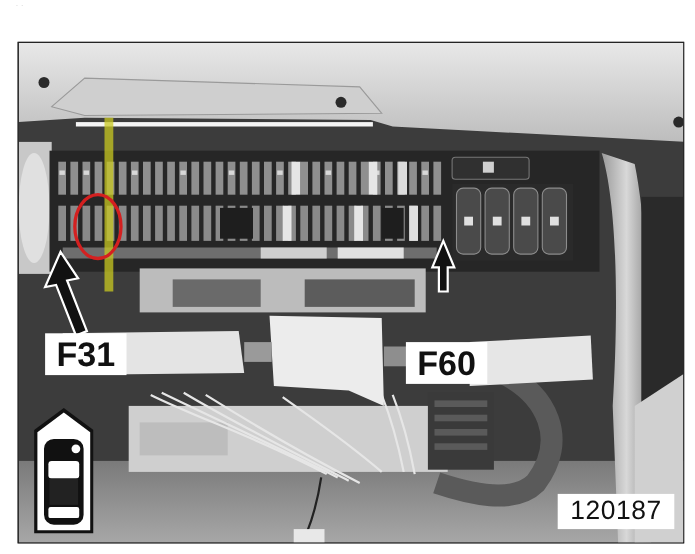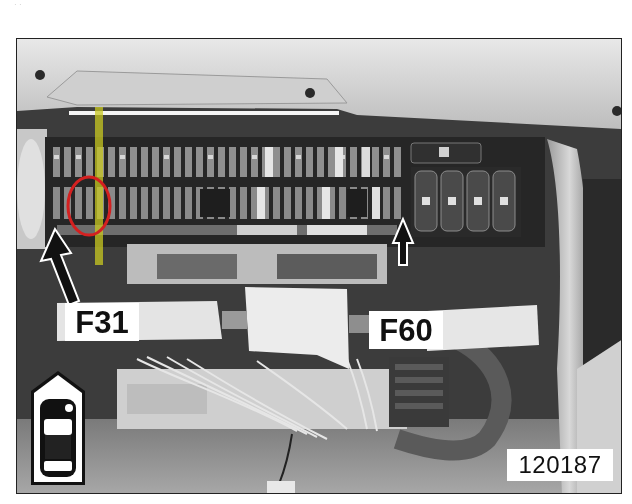--- a/index.html
+++ b/index.html
@@ -1,20 +1,20 @@
 <!DOCTYPE html>
 <html><head>
 <meta charset="utf-8">
 <style>
   html,body{margin:0;padding:0;background:#ffffff;}
   body{width:632px;height:504px;position:relative;overflow:hidden;font-family:"Liberation Sans",sans-serif;}
   .frame{position:absolute;left:16px;top:38px;width:606px;height:456px;border:1px solid #222;box-sizing:border-box;overflow:hidden;background:#4a4a4a;}
   .frame svg.photo{position:absolute;left:0;top:0;width:606px;height:456px;}
   .label{position:absolute;background:#ffffff;color:#111;font-weight:bold;font-family:"Liberation Sans",sans-serif;display:flex;align-items:center;justify-content:center;line-height:1;}
-  .label-f31{left:48px;top:264px;width:74px;height:38px;font-size:31px;}
+  .label-f31{left:24px;top:264px;width:74px;height:38px;font-size:31px;}
   .label-f60{left:352px;top:272px;width:74px;height:38px;font-size:31px;}
   .label-id{left:490px;top:410px;width:106px;height:32px;font-size:24px;font-weight:normal;letter-spacing:0.5px;}
   .car-icon{position:absolute;left:14px;top:332px;width:54px;height:114px;}
   .scan-artifact{position:absolute;left:14px;top:0px;font-size:8px;color:#cfcfcf;}
 </style>
 </head>
 <body>
 
 <div class="scan-artifact">· ·</div>
 

